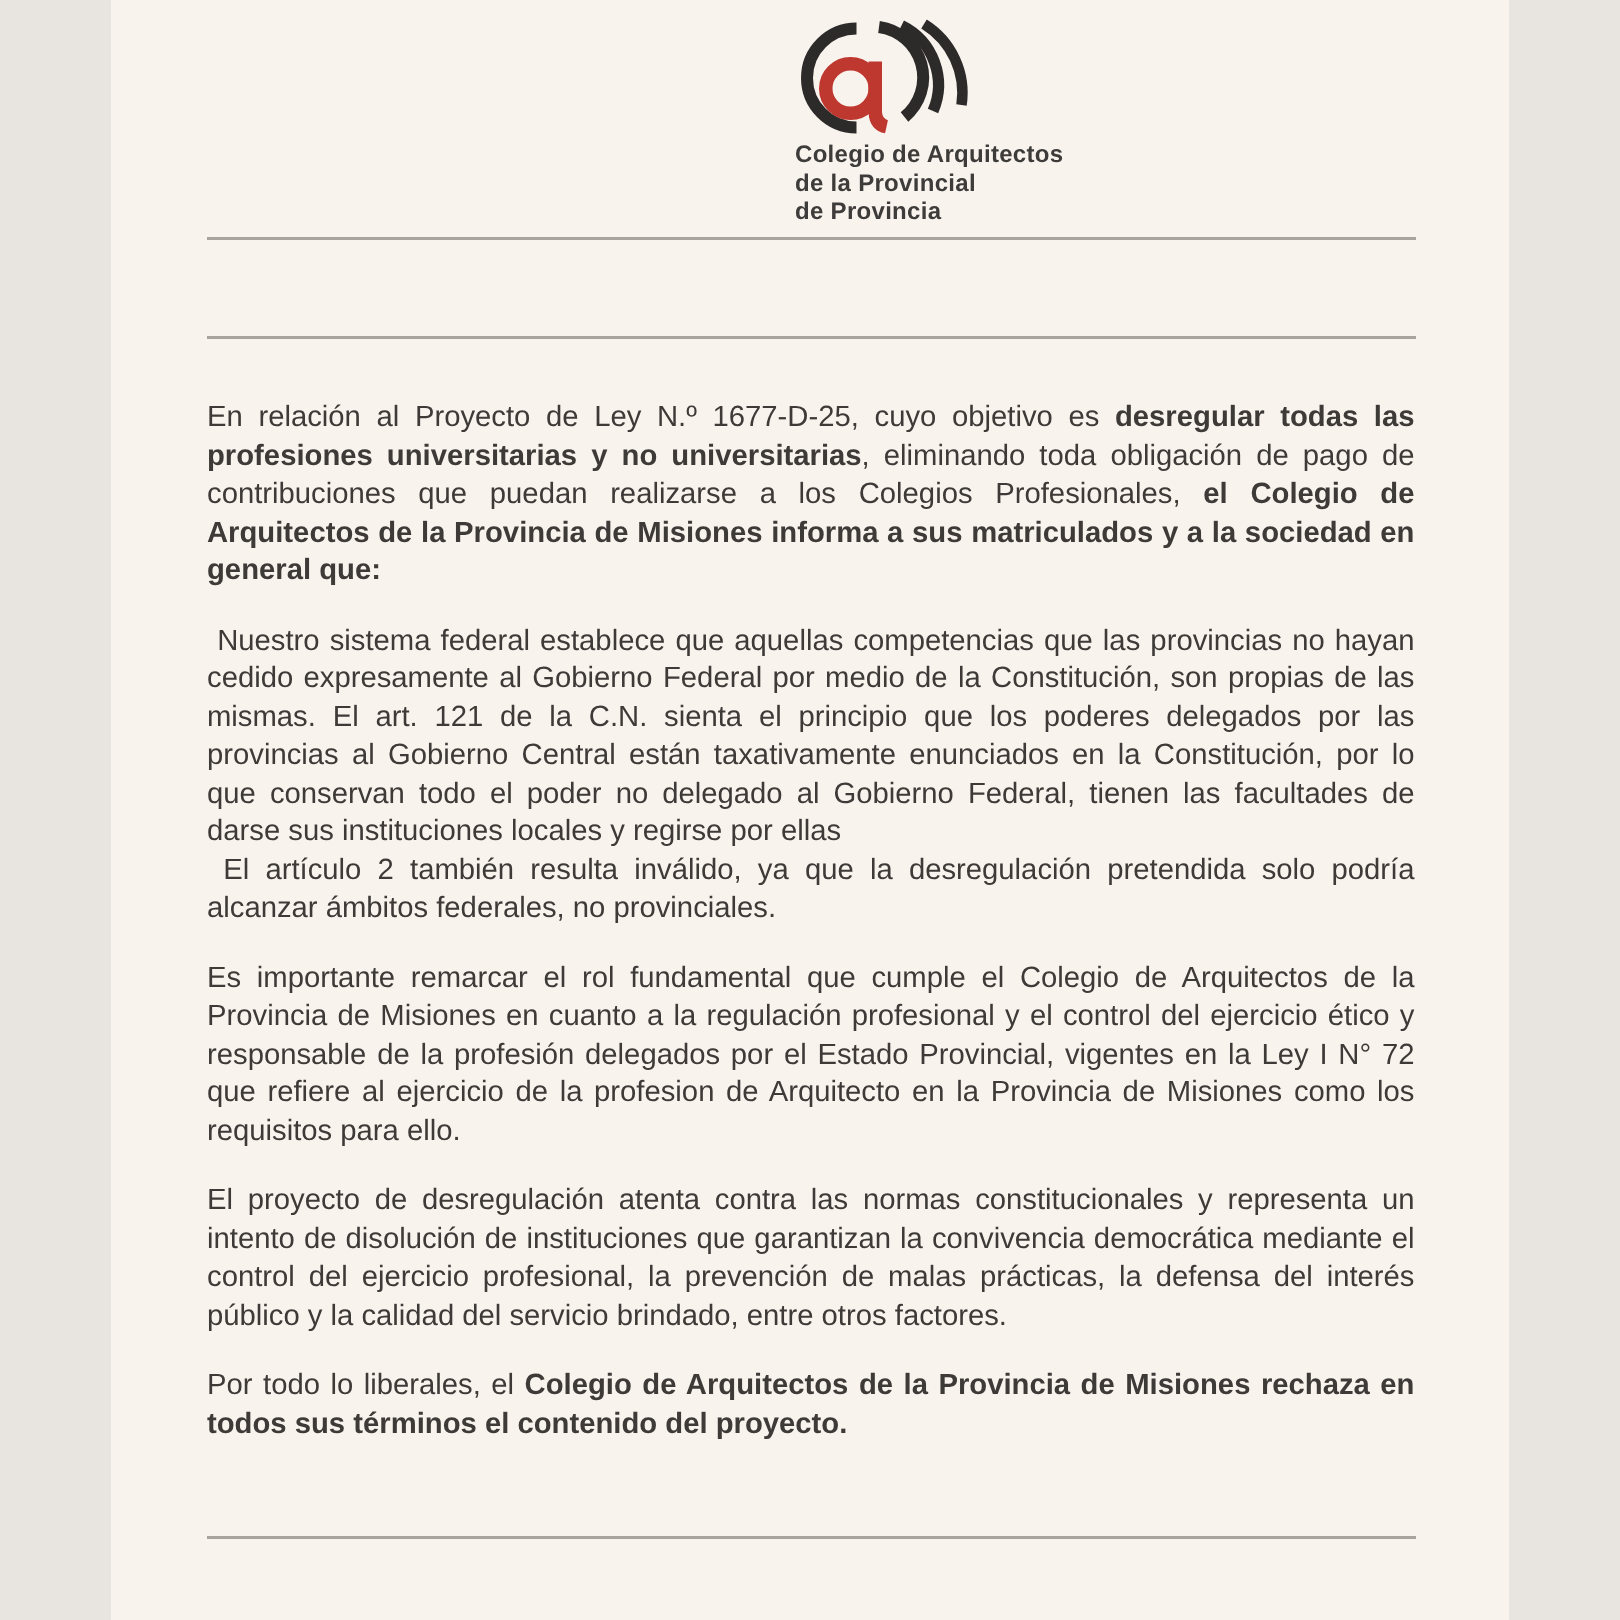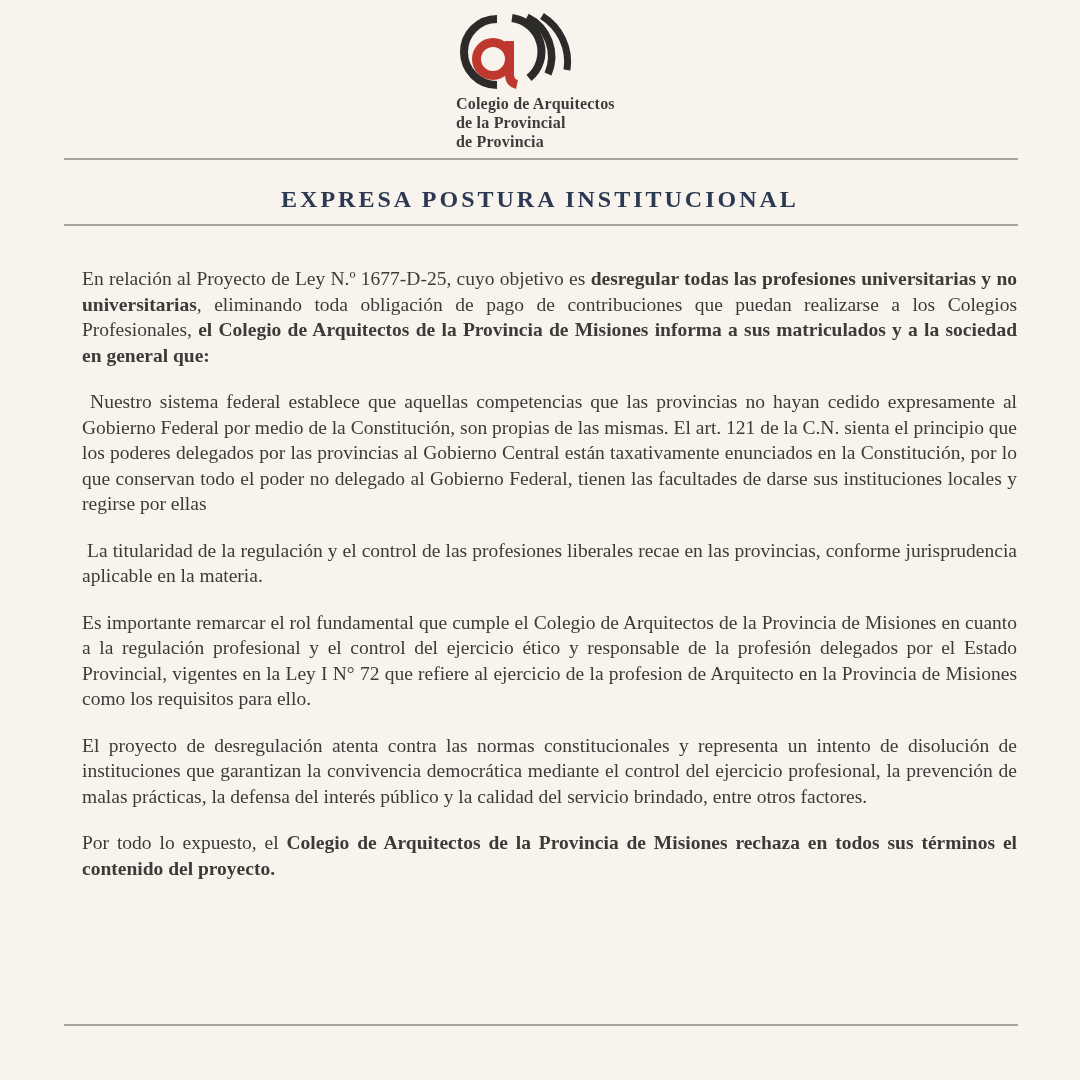--- a/index.html
+++ b/index.html
@@ -1,21 +1,21 @@
 <!DOCTYPE html>
 <html><head>
 <meta charset="utf-8">
 <style>
   html,body{margin:0;padding:0;background:#e8e4df;}
   .page{
     position:relative;
-    width:1080px;height:1080px;
+    width:932px;height:1080px;
     margin:0 auto;
     background:#f9f3ee;
-    font-family:Liberation Serif, serif;
+    font-family:Liberation Sans, sans-serif;
     overflow:hidden;
   }
   
   .logo-mark{
     position:absolute;left:452px;top:12px;
     width:124px;height:80px;
   }
   .logo-text{
     position:absolute;left:456px;top:94px;
     font-size:16px;font-weight:bold;line-height:19px;
@@ -32,21 +32,20 @@
     text-align:center;
     font-size:24px;font-weight:bold;letter-spacing:3px;
     color:#2b3a52;
   }
   
   .body-text{
     position:absolute;left:64px;right:63px;top:266px;
     font-size:19.5px;line-height:25.5px;
     color:#3e3a37;
     text-align:justify;
-    margin-left:18px;
   }
   .para{margin:0 0 21px 0;white-space:pre-wrap;}
   .para.tight{margin-top:-21px;}
   .bold{font-weight:bold;}
 </style>
 </head>
 <body>
 
 <div class="page">
 
@@ -67,24 +66,23 @@
   <div class="logo-text">
     <div>Colegio de Arquitectos</div>
     <div>de la Provincial</div>
     <div>de Provincia</div>
   </div>
 
   <div class="rule rule-1"></div>
   <div class="rule rule-2"></div>
   <div class="rule rule-3"></div>
 
-  <div class="title">EXPRESA POSTURA INSTITUCIONAL</div>
 
   <div class="body-text">
       <p class="para"><span>En relación al Proyecto de Ley N.º 1677-D-25, cuyo objetivo es </span><span class="bold">desregular todas las profesiones universitarias y no universitarias</span><span>, eliminando toda obligación de pago de contribuciones que puedan realizarse a los Colegios Profesionales, </span><span class="bold">el Colegio de Arquitectos de la Provincia de Misiones informa a sus matriculados y a la sociedad en general que:</span></p>
       <p class="para"><span> Nuestro sistema federal establece que aquellas competencias que las provincias no hayan cedido expresamente al Gobierno Federal por medio de la Constitución, son propias de las mismas. El art. 121 de la C.N. sienta el principio que los poderes delegados por las provincias al Gobierno Central están taxativamente enunciados en la Constitución, por lo que conservan todo el poder no delegado al Gobierno Federal, tienen las facultades de darse sus instituciones locales y regirse por ellas</span></p>
-      <p class="para"><span> La titularidad de la regulación y el control de las profesiones liberales recae en las provincias, conforme jurisprudencia aplicable en la materia.</span></p>
+      <p class="para tight"><span> El artículo 2 también resulta inválido, ya que la desregulación pretendida solo podría alcanzar ámbitos federales, no provinciales.</span></p>
       <p class="para"><span>Es importante remarcar el rol fundamental que cumple el Colegio de Arquitectos de la Provincia de Misiones en cuanto a la regulación profesional y el control del ejercicio ético y responsable de la profesión delegados por el Estado Provincial, vigentes en la Ley I N° 72 que refiere al ejercicio de la profesion de Arquitecto en la Provincia de Misiones como los requisitos para ello.</span></p>
       <p class="para"><span>El proyecto de desregulación atenta contra las normas constitucionales y representa un intento de disolución de instituciones que garantizan la convivencia democrática mediante el control del ejercicio profesional, la prevención de malas prácticas, la defensa del interés público y la calidad del servicio brindado, entre otros factores.</span></p>
-      <p class="para"><span>Por todo lo expuesto, el </span><span class="bold">Colegio de Arquitectos de la Provincia de Misiones rechaza en todos sus términos el contenido del proyecto.</span></p>
+      <p class="para"><span>Por todo lo liberales, el </span><span class="bold">Colegio de Arquitectos de la Provincia de Misiones rechaza en todos sus términos el contenido del proyecto.</span></p>
     </div>
 
 </div>
 
 </body></html>

